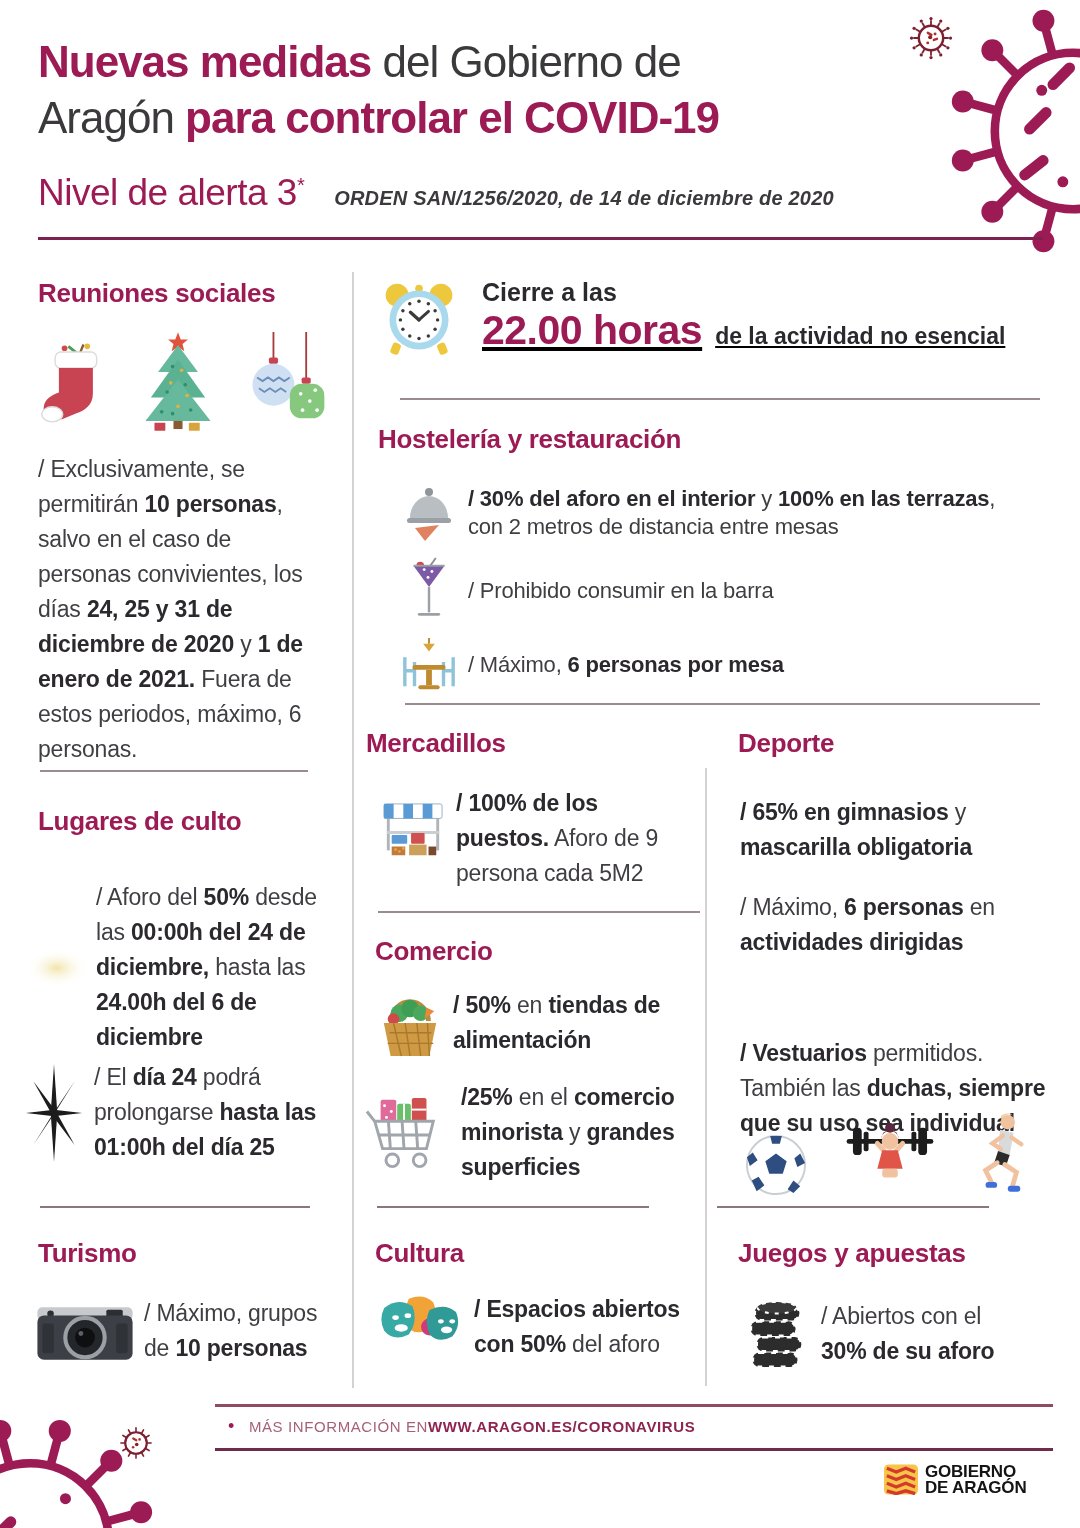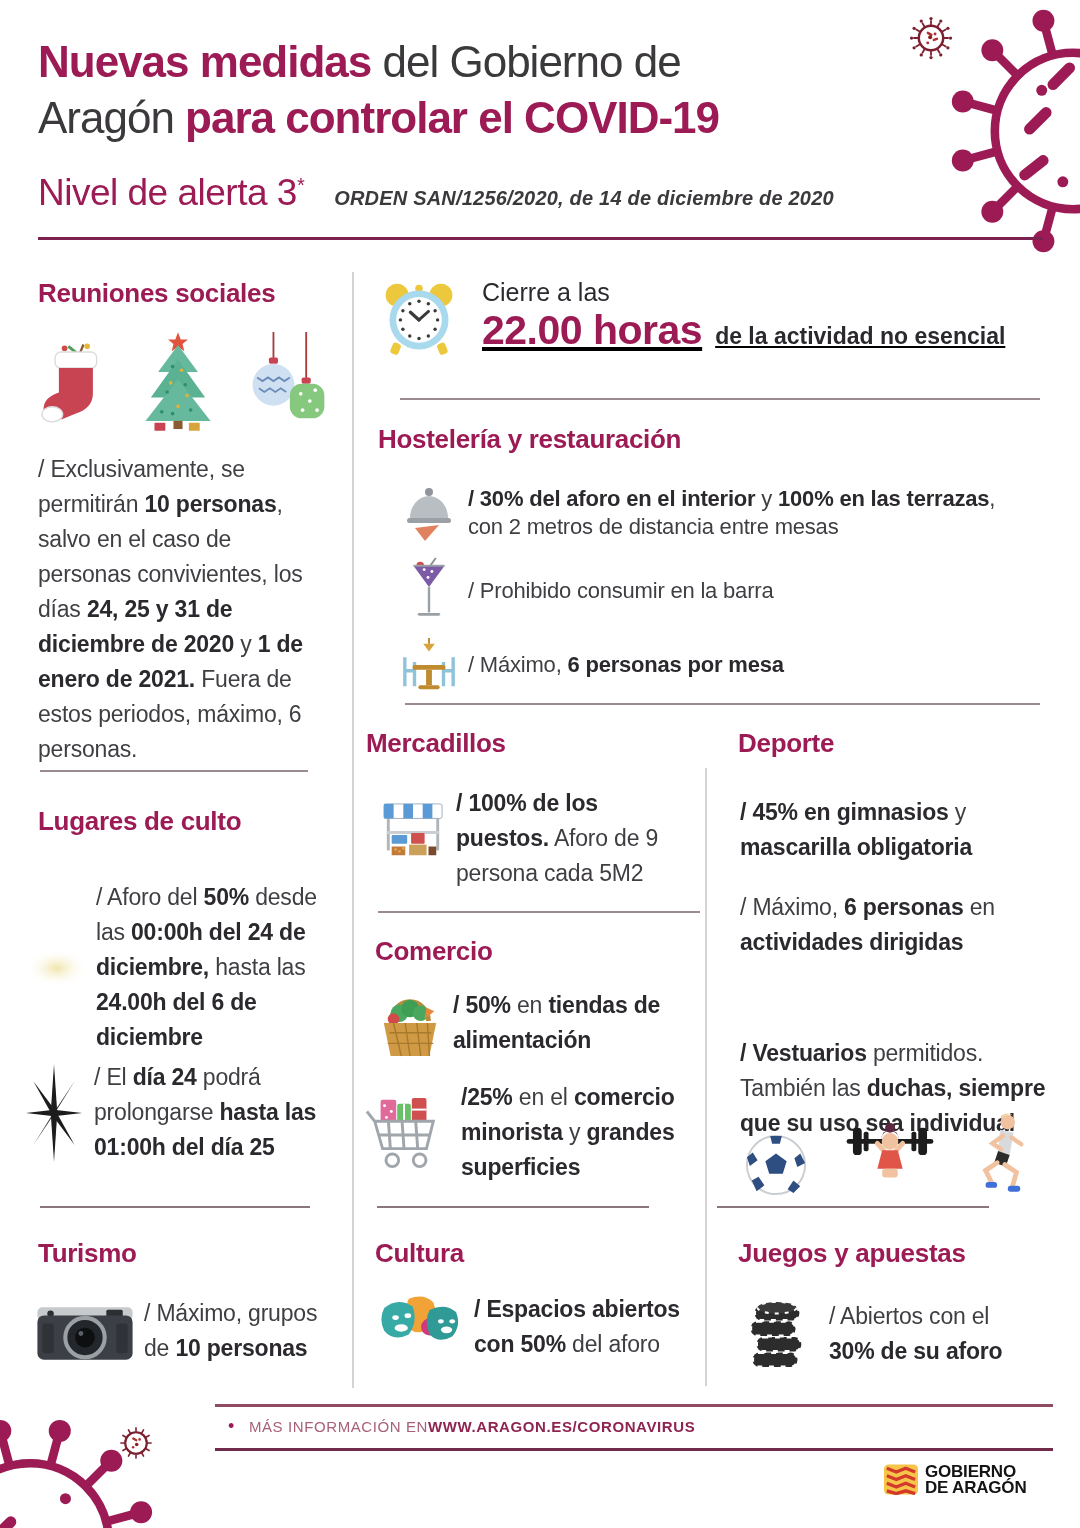--- a/index.html
+++ b/index.html
@@ -15,21 +15,21 @@
   .alert{font-size:37px;color:#9c1b55;font-weight:500;letter-spacing:-0.5px;}
   .alert sup{font-size:20px;}
   .order{font-size:20px;font-style:italic;font-weight:600;color:#3b393c;margin-left:30px;letter-spacing:0.2px;}
   .sec-h{font-size:26px;font-weight:700;color:#9c1b55;letter-spacing:-0.3px;}
   .body{font-size:23px;line-height:35px;color:#403e42;white-space:pre-line;letter-spacing:-0.2px;}
   .body .b{font-weight:700;color:#2b292d;}
   .body .r{font-weight:400;}
   .body-sm{font-size:22px;line-height:28px;}
   
   .closure{left:378px;top:278px;display:flex;gap:22px;align-items:flex-start;}
-  .closure-text .l1{font-size:25px;font-weight:400;color:#2b292d;}
+  .closure-text .l1{font-size:25px;font-weight:700;color:#2b292d;}
   .closure-line2{display:flex;align-items:baseline;text-decoration:underline;}
   .closure-time{font-size:41px;font-weight:700;color:#9c1b55;letter-spacing:-0.5px;}
   .closure-scope{font-size:23px;font-weight:700;color:#2b292d;margin-left:13px;}
   
   .rule{background:#9b8a90;height:2px;}
   .rule-dark{background:#7c2150;height:3px;}
   .vline{background:#d4d2d3;width:2px;}
   
   .item{display:flex;align-items:center;}
   .item .ic{flex:0 0 auto;display:flex;justify-content:center;}
@@ -513,21 +513,21 @@
         <circle cx="56" cy="70" r="6.5" fill="#ffffff" stroke="#a0a6ac" stroke-width="3"></circle>
       </svg>
     </span>
     <span class="body" style="width:250px;margin-left:16px"><span class="b">/25%</span><span class="r"> en el </span><span class="b">comercio
 minorista</span><span class="r"> y </span><span class="b">grandes
 superficies</span></span>
   </div>
 
   <div class="abs sec-h" style="left:738px;top:728px">Deporte</div>
 
-  <div class="abs body" style="left:740px;top:795px;width:318px"><span class="b">/ 45% en gimnasios</span><span class="r"> y
+  <div class="abs body" style="left:740px;top:795px;width:318px"><span class="b">/ 65% en gimnasios</span><span class="r"> y
 </span><span class="b">mascarilla obligatoria</span></div>
   <div class="abs body" style="left:740px;top:890px;width:318px"><span class="r">/ Máximo, </span><span class="b">6 personas</span><span class="r"> en
 </span><span class="b">actividades dirigidas</span></div>
   <div class="abs body" style="left:740px;top:1036px;width:318px"><span class="b">/ Vestuarios</span><span class="r"> permitidos.
 También las </span><span class="b">duchas, siempre
 que su uso sea individual</span></div>
 
   <div class="abs" style="left:745px;top:1112px;display:flex;gap:38px;align-items:flex-end">
     <svg width="62" height="62" viewBox="0 0 64 64">
       <circle cx="32" cy="32" r="30" fill="#ffffff" stroke="#c9ced3" stroke-width="2"></circle>
@@ -617,21 +617,21 @@
       <svg width="56" height="72" viewBox="0 0 56 74">
         <g fill="#2c2c2c" stroke="#ffffff" stroke-width="3" stroke-dasharray="5 7">
           <rect x="4" y="56" width="46" height="15" rx="7"></rect>
           <rect x="8" y="40" width="46" height="15" rx="7"></rect>
           <rect x="2" y="24" width="46" height="15" rx="7"></rect>
           <rect x="6" y="8" width="46" height="15" rx="7"></rect>
         </g>
         <ellipse cx="29" cy="10" rx="20" ry="6" fill="#3a3a3a" stroke="#ffffff" stroke-width="2" stroke-dasharray="4 6"></ellipse>
       </svg>
     </span>
-    <span class="body" style="width:215px;margin-left:22px"><span class="r">/ Abiertos con el
+    <span class="body" style="width:215px;margin-left:14px"><span class="r">/ Abiertos con el
 </span><span class="b">30% de su aforo</span></span>
   </div>
 
   <div class="abs" style="left:215px;top:1404px;width:838px;height:2.5px;background:#8f4a64"></div>
   <div class="abs finfo">
     <span class="dot">•</span>
     <span class="pfx">MÁS INFORMACIÓN EN </span>
     <span class="url">WWW.ARAGON.ES/CORONAVIRUS</span>
   </div>
   <div class="abs" style="left:215px;top:1448px;width:838px;height:3px;background:#6f2b49"></div>

